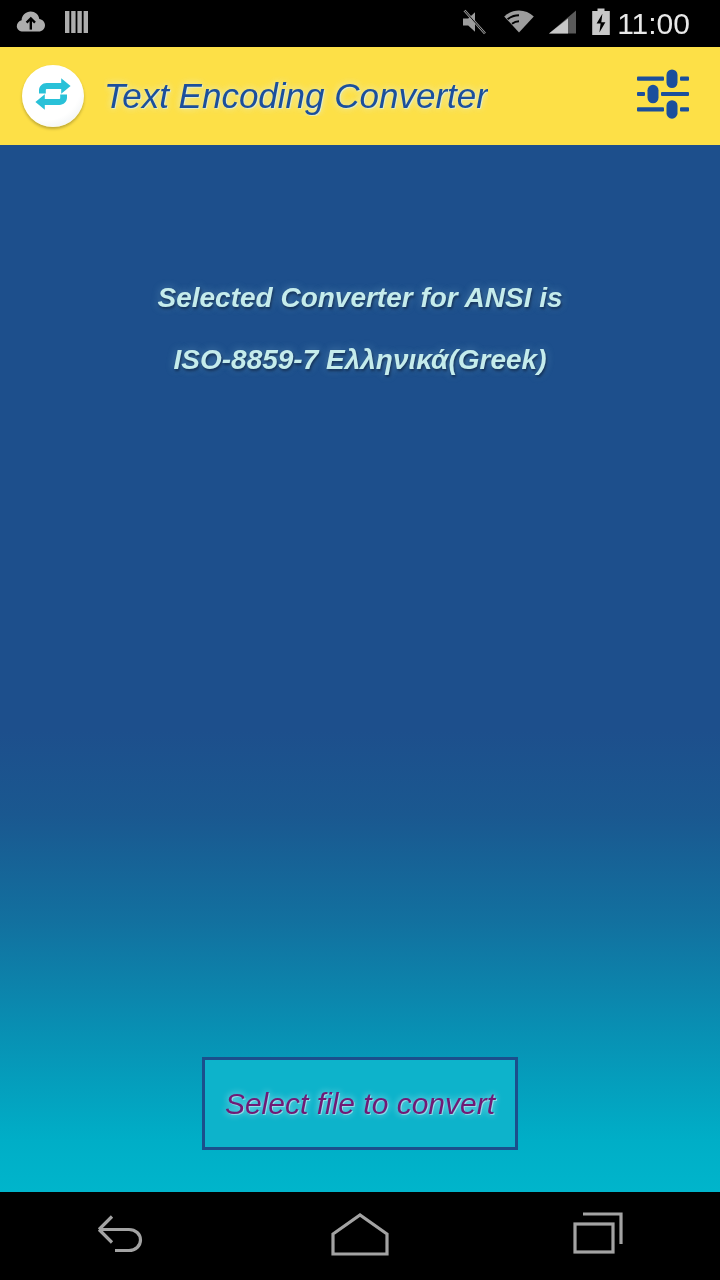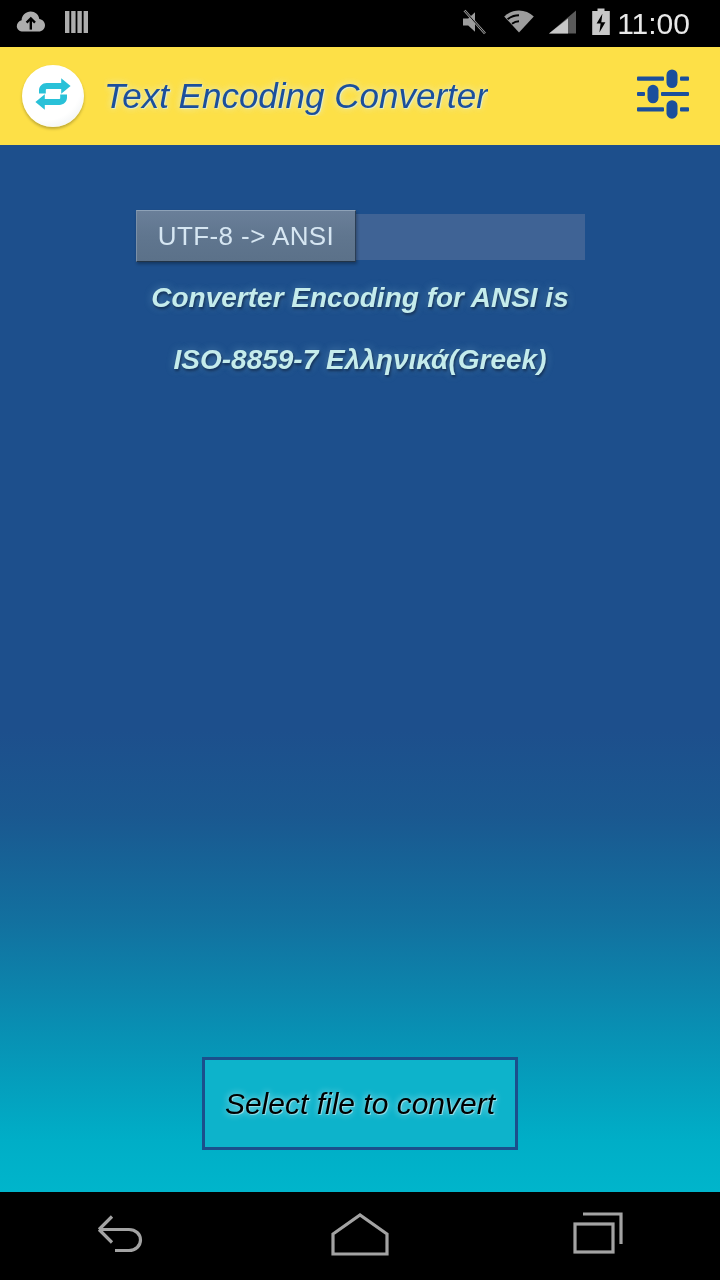--- a/index.html
+++ b/index.html
@@ -168,21 +168,21 @@
     height: 93px;
     box-sizing: border-box;
     background: #0db3cb;
     border: 3px solid #1b4f8c;
     display: flex;
     align-items: center;
     justify-content: center;
     cursor: pointer;
   }
   .select-file-label {
-    color: #000000;
+    color: #701a75;
     font-size: 30px;
     font-style: italic;
     white-space: nowrap;
     text-shadow: 0 0 7px rgba(220,248,252,0.8), 1px 1px 0 rgba(205,242,250,0.55);
   }
 
   
   .nav-bar {
     position: absolute;
     left: 0; top: 1192px;
@@ -287,27 +287,22 @@
           <rect x="5" y="44.3" width="27" height="4.2" rx="1" fill="#1b4f9c"></rect>
           <rect x="48" y="44.3" width="9" height="4.2" rx="1" fill="#1b4f9c"></rect>
           <rect x="34.5" y="37.2" width="11" height="18.5" rx="5.5" fill="#1b4f9c"></rect>
         </svg>
       </span>
     </div>
   </div>
 
   <div class="content">
 
-    <div class="spinner-row">
-      <div class="spinner-chip">
-        <span class="spinner-chip-label">UTF-8 -&gt; ANSI</span>
-      </div>
-    </div>
-
-    <div class="info-line info-line-1">Converter Encoding for ANSI is</div>
+
+    <div class="info-line info-line-1">Selected Converter for ANSI is</div>
 
     <div class="info-line info-line-2">ISO-8859-7 Ελληνικά(Greek)</div>
 
     <div class="select-file-btn">
       <span class="select-file-label">Select file to convert</span>
     </div>
 
   </div>
 
   <div class="nav-bar">

